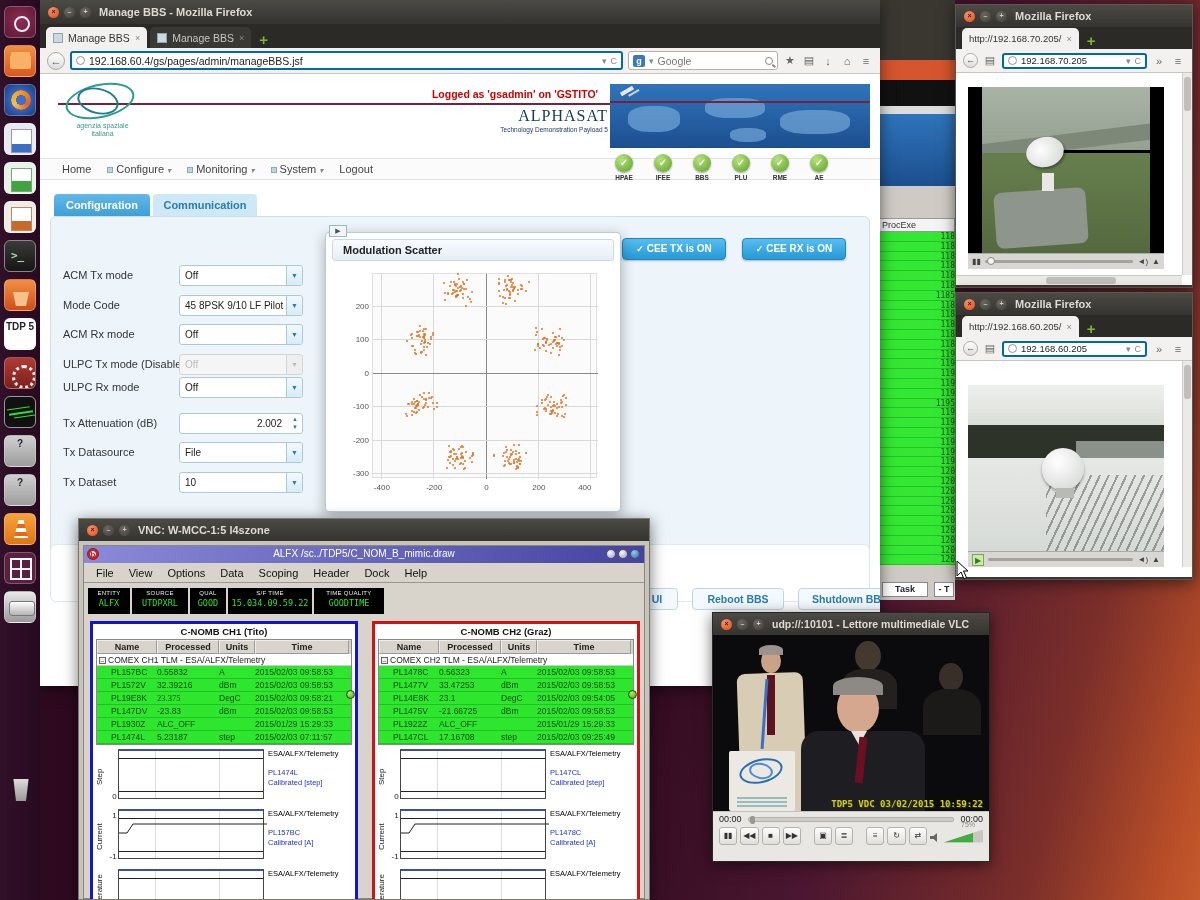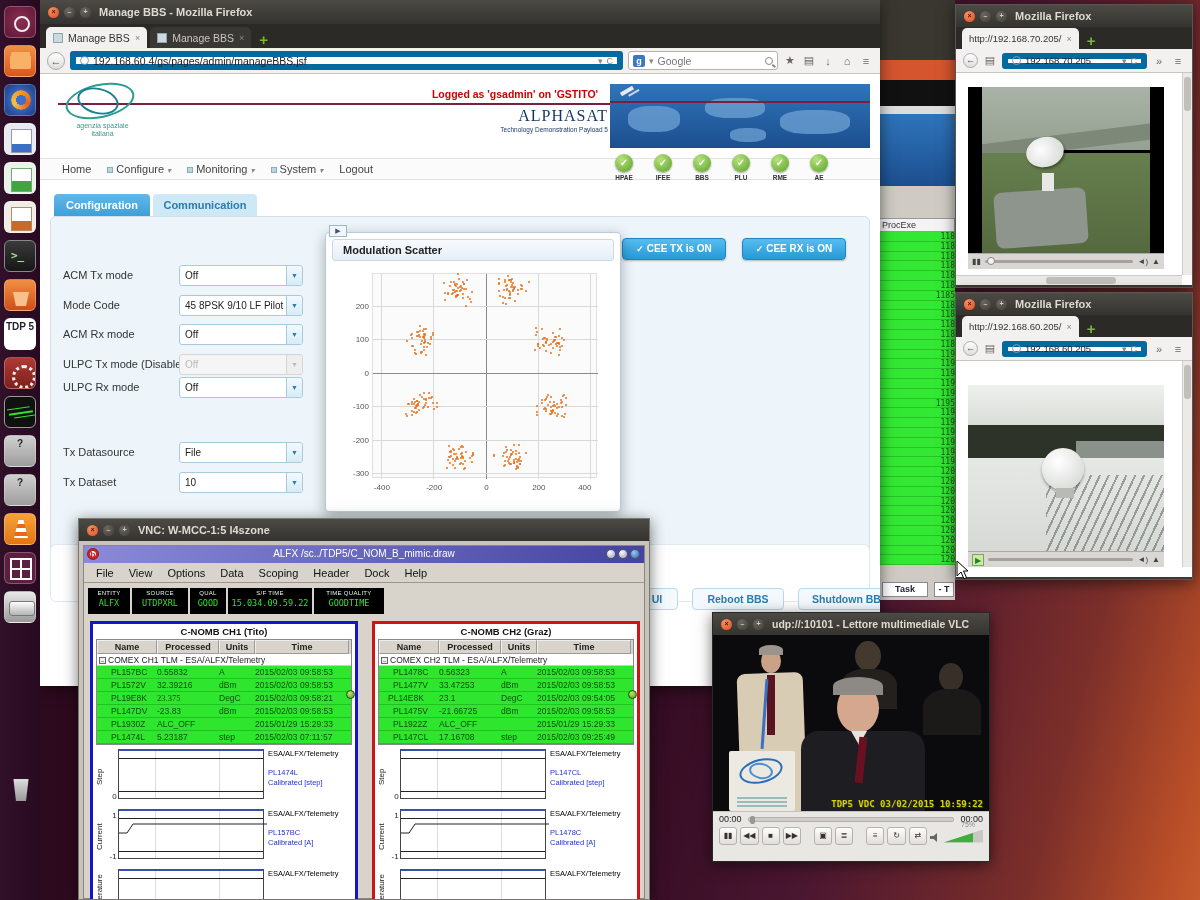--- a/index.html
+++ b/index.html
@@ -54,21 +54,21 @@
   
   .ftabs{height:24px;background:#2c2a26;display:flex;align-items:flex-end;padding-left:6px;}
   .ftab{height:21px;display:flex;align-items:center;gap:5px;font-size:10.5px;padding:0 7px;border-radius:5px 5px 0 0;}
   .ftab.on{background:#f2f1f0;color:#333;}
   .ftab.off{color:#c9c6c0;background:#3a3834;margin-left:3px;}
   .ficon{width:10px;height:10px;background:#cfd8e0;border:1px solid #8aa;display:inline-block;}
   .tx{color:#888;font-size:9px;}
   .plus{color:#7cb82f;font-weight:bold;font-size:15px;margin-left:8px;}
   .fnav{height:26px;background:#f2f1f0;border-bottom:1px solid #c9c6c0;display:flex;align-items:center;gap:5px;padding:0 7px;}
   .backb{width:18px;height:18px;border-radius:50%;border:1px solid #aaa;background:linear-gradient(#fff,#ddd);color:#555;font-size:11px;line-height:16px;text-align:center;}
-  .urlbox{flex:1;height:19px;background:#fff;border:6px solid #0369a1;border-radius:3px;display:flex;align-items:center;font-size:10.5px;color:#222;padding:0 4px;gap:4px;}
+  .urlbox{flex:1;height:19px;background:#fff;border:2px solid #0369a1;border-radius:3px;display:flex;align-items:center;font-size:10.5px;color:#222;padding:0 4px;gap:4px;}
   .urlbox .globe{width:9px;height:9px;border-radius:50%;border:1.5px solid #8a9aa5;}
   .srchbox{width:150px;height:19px;background:#fff;border:1px solid #b5b2ad;border-radius:3px;display:flex;align-items:center;font-size:10.5px;color:#777;padding:0 4px;gap:4px;}
   .gico{width:12px;height:12px;background:#3a78c2;border-radius:2px;color:#fff;font-size:9px;font-weight:bold;text-align:center;line-height:12px;}
   .mag{width:8px;height:8px;border:1.5px solid #888;border-radius:50%;position:relative;}
   .mag:after{content:"";position:absolute;left:6px;top:7px;width:4px;height:1.5px;background:#888;transform:rotate(40deg);}
   .nico{color:#6b6862;font-size:11px;width:14px;text-align:center;}
   
   #page{position:absolute;left:0;top:74px;width:840px;height:612px;background:#fff;overflow:hidden;}
   #redline{position:absolute;left:18px;top:29px;width:812px;height:2px;background:#7a1f3d;}
   #asilogo{position:absolute;left:15px;top:6px;width:95px;height:66px;}
@@ -345,20 +345,24 @@
             <span class="flabel">ACM Rx mode</span>
             <div class="sel">Off<div class="cb">▼</div></div>
           </div>
           <div class="frow" style="top: 137px;">
             <span class="flabel">ULPC Tx mode (Disabled)</span>
             <div class="sel dis">Off<div class="cb">▼</div></div>
           </div>
           <div class="frow" style="top: 160px;">
             <span class="flabel">ULPC Rx mode</span>
             <div class="sel">Off<div class="cb">▼</div></div>
+          </div>
+          <div class="frow" style="top: 196px;">
+            <span class="flabel">Tx Attenuation (dB)</span>
+            <div class="sel spinv">2.002<div class="updown">▲<br>▼</div></div>
           </div>
           <div class="frow" style="top: 225px;">
             <span class="flabel">Tx Datasource</span>
             <div class="sel">File<div class="cb">▼</div></div>
           </div>
           <div class="frow" style="top: 255px;">
             <span class="flabel">Tx Dataset</span>
             <div class="sel">10<div class="cb">▼</div></div>
           </div>
         </div>
@@ -1087,21 +1091,21 @@
                 <div style="width: 36px;">A</div>
                 <div style="width: 94px;">2015/02/03 09:58:53</div>
               </div>
               <div class="drow">
                 <div style="width: 60px; padding-left: 14px;">PL1477V</div>
                 <div style="width: 62px;">33.47253</div>
                 <div style="width: 36px;">dBm</div>
                 <div style="width: 94px;">2015/02/03 09:58:53</div>
               </div>
               <div class="drow">
-                <div style="width: 60px; padding-left: 9px;">PL14E8K</div>
+                <div style="width: 60px; padding-left: 14px;">PL14E8K</div>
                 <div style="width: 62px;">23.1</div>
                 <div style="width: 36px;">DegC</div>
                 <div style="width: 94px;">2015/02/03 09:54:05</div>
               </div>
               <div class="drow">
                 <div style="width: 60px; padding-left: 14px;">PL1475V</div>
                 <div style="width: 62px;">-21.66725</div>
                 <div style="width: 36px;">dBm</div>
                 <div style="width: 94px;">2015/02/03 09:58:53</div>
               </div>

